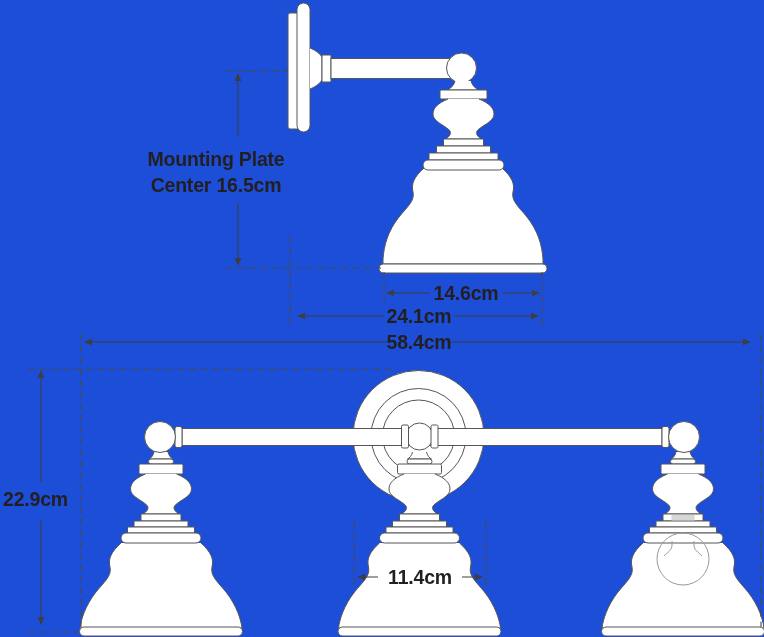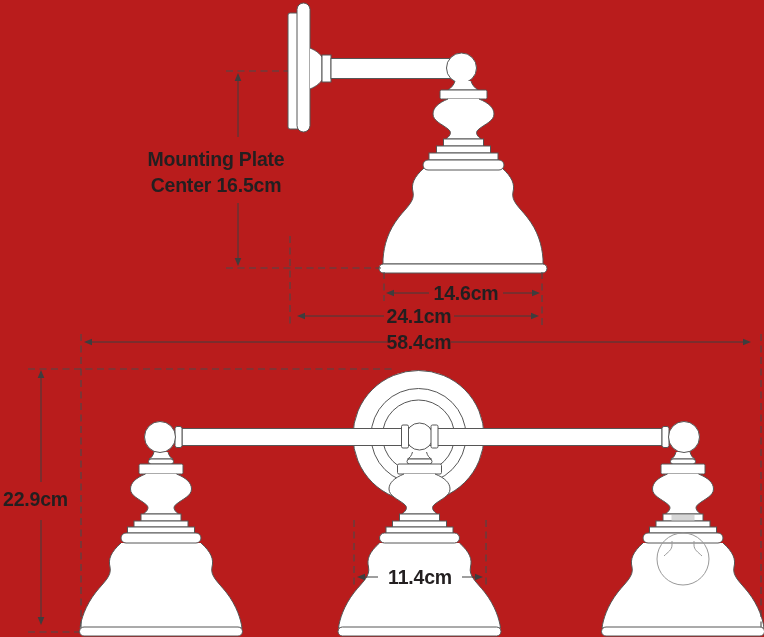--- a/index.html
+++ b/index.html
@@ -1,16 +1,16 @@
 <!DOCTYPE html>
 <html><head>
 <meta charset="utf-8">
 <style>
   html,body{margin:0;padding:0;background:#ffffff;}
-  .canvas{width:764px;height:637px;position:relative;background:#b91c1c;overflow:hidden;}
+  .canvas{width:764px;height:637px;position:relative;background:#1d4ed8;overflow:hidden;}
   .ln  {fill:#ffffff;stroke:#565656;stroke-width:1;}
   .dim {fill:none;stroke:#3e3e3e;stroke-width:1;}
   .dash{fill:none;stroke:#4a4a4a;stroke-width:1.1;stroke-dasharray:7 4.5;}
   .arr {fill:#3e3e3e;stroke:none;}
   .lbl {font-family:"Liberation Sans",sans-serif;font-size:19.5px;font-weight:bold;fill:#231f20;letter-spacing:-0.2px;}
   .bulb{fill:none;stroke:#999999;stroke-width:1;}
   .socket{fill:#d6d6d6;stroke:none;}
 </style>
 </head>
 <body>

